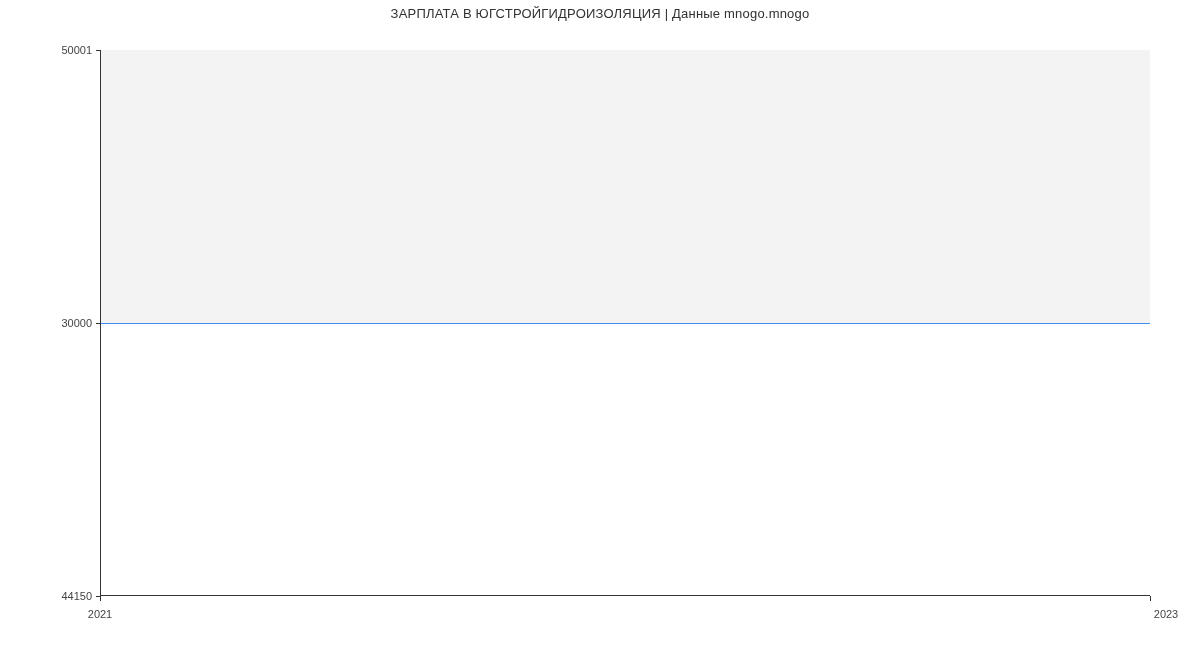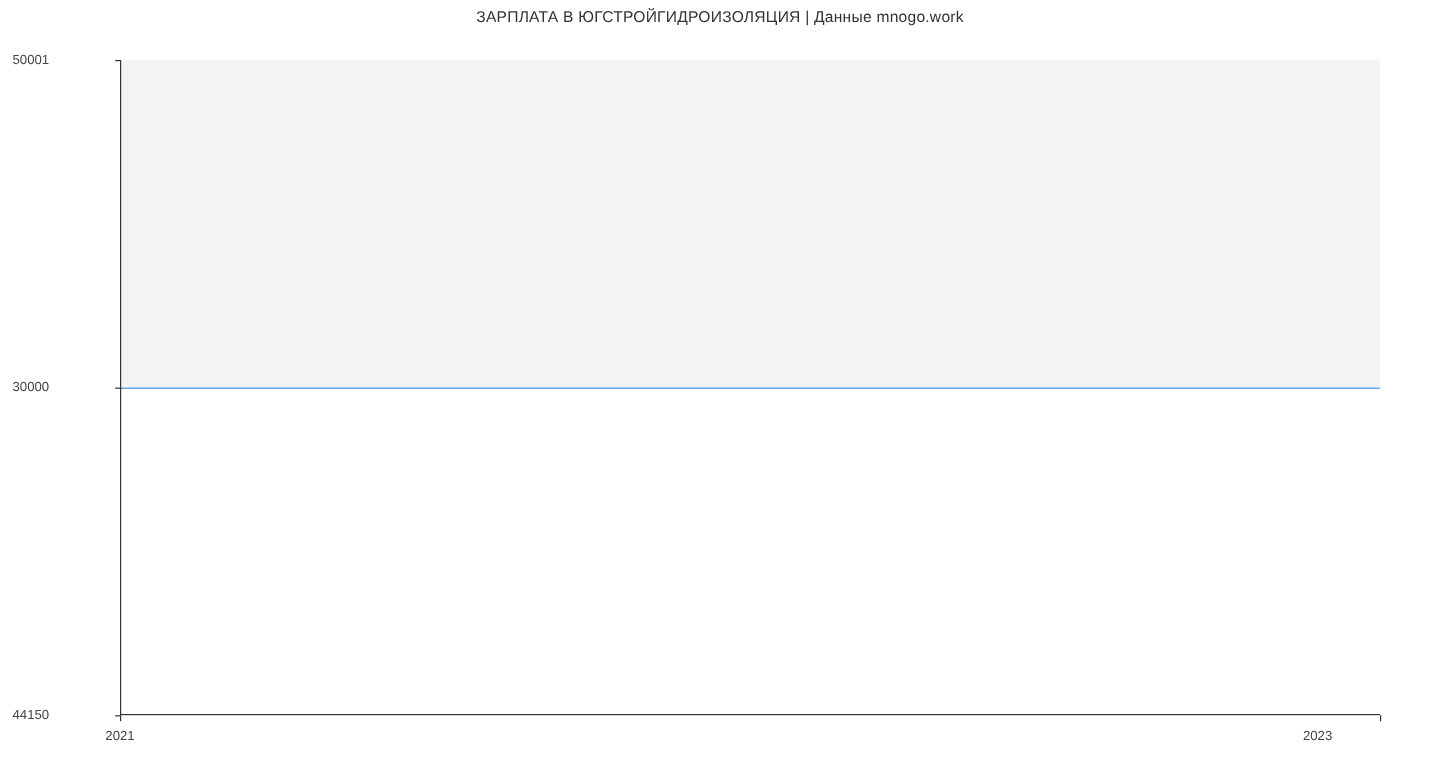--- a/index.html
+++ b/index.html
@@ -71,21 +71,21 @@
   }
 
   .tick-y {
     position: absolute;
     width: 4px;
     left: 96px;
     border-top: 1px solid #333;
   }
   .ylabel {
     position: absolute;
-    right: 1159px;
+    right: 1108px;
     font-size: 11px;
     color: #444;
     white-space: nowrap;
     transform: translateY(-50%);
   }
 
   .tick-x {
     position: absolute;
     height: 5px;
     top: 596px;
@@ -95,21 +95,21 @@
     position: absolute;
     top: 608px;
     font-size: 11px;
     color: #444;
     transform: translateX(-50%);
   }
 </style>
 </head>
 <body>
 
-<div class="title">ЗАРПЛАТА В  ЮГСТРОЙГИДРОИЗОЛЯЦИЯ | Данные mnogo.work</div>
+<div class="title">ЗАРПЛАТА В  ЮГСТРОЙГИДРОИЗОЛЯЦИЯ | Данные mnogo.mnogo</div>
 
 <div class="plot">
   <div class="shade"></div>
   <div class="line"></div>
   <div class="axis-left"></div>
   <div class="axis-bottom"></div>
 </div>
 
 <div class="tick-y" style="top:50px"></div>
 <div class="ylabel" style="top:50px">50001</div>
@@ -117,13 +117,13 @@
 <div class="tick-y" style="top:323px"></div>
 <div class="ylabel" style="top:323px">30000</div>
 
 <div class="tick-y" style="top:596px"></div>
 <div class="ylabel" style="top:596px">44150</div>
 
 <div class="tick-x" style="left:100px"></div>
 <div class="xlabel" style="left:100px">2021</div>
 
 <div class="tick-x" style="left:1150px"></div>
-<div class="xlabel" style="left:1098px">2023</div>
+<div class="xlabel" style="left:1166px">2023</div>
 
 </body></html>

